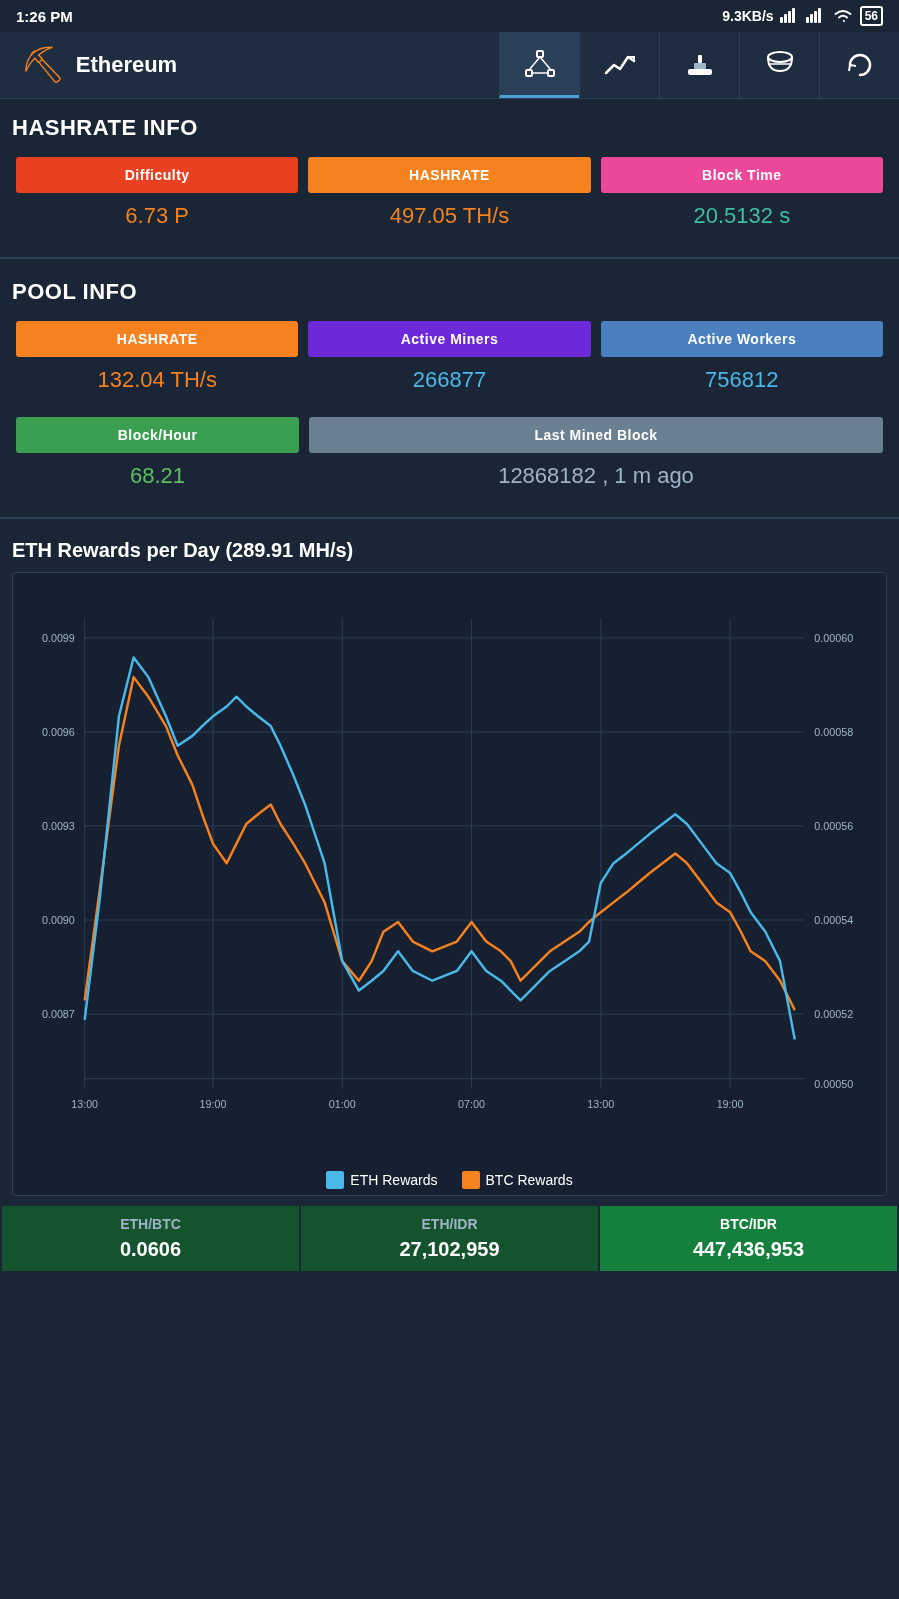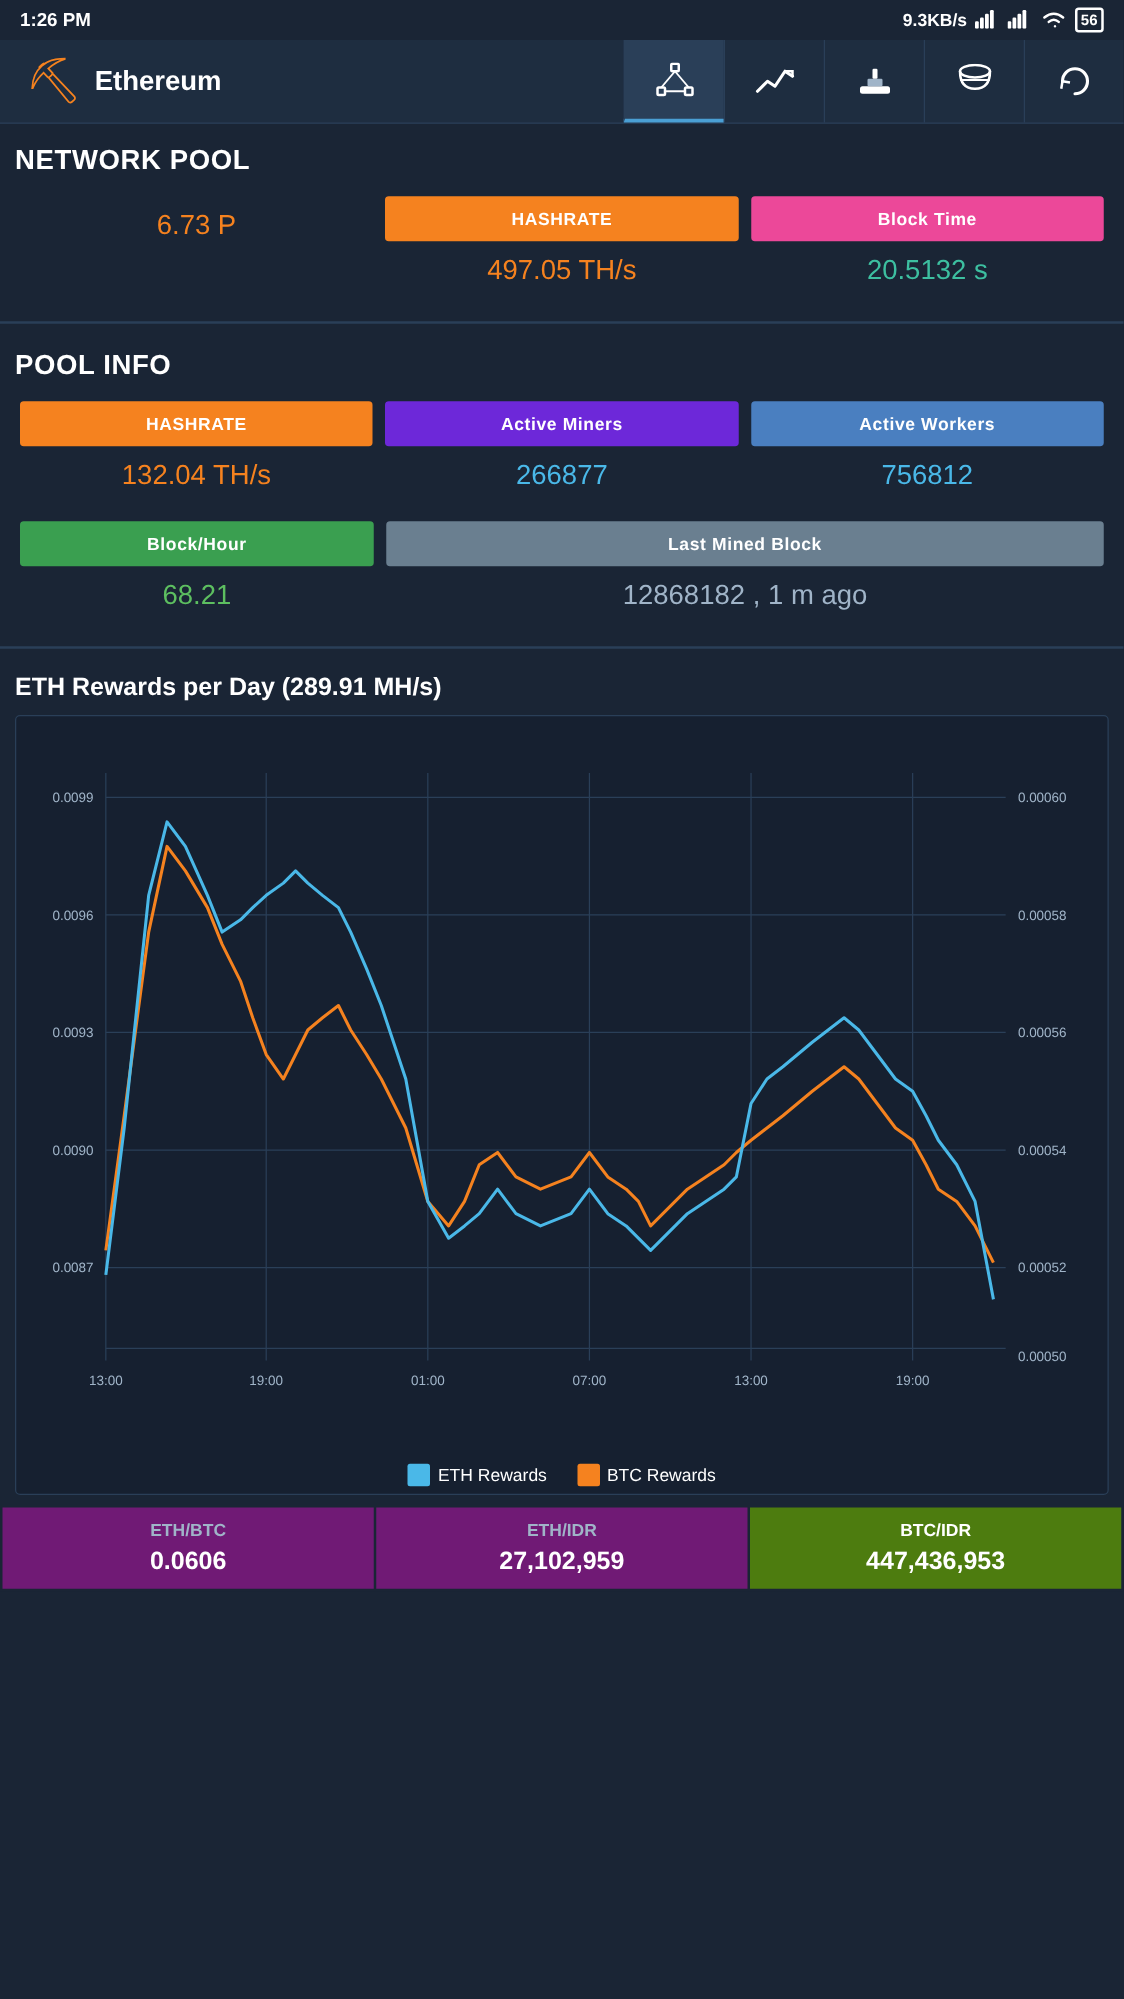--- a/index.html
+++ b/index.html
@@ -198,39 +198,39 @@
 
     
     .price-bar {
       display: grid;
       grid-template-columns: 1fr 1fr 1fr;
       gap: 2px;
       background: #1a2535;
       padding: 2px;
     }
     .price-cell {
-      background: #701a75;
+      background: #14532d;
       display: flex;
       flex-direction: column;
       align-items: center;
       padding: 10px 4px;
     }
     .price-label {
       font-size: 14px;
       color: #a0b4c8;
       font-weight: bold;
       margin-bottom: 6px;
     }
     .price-value {
       font-size: 20px;
       font-weight: bold;
       color: white;
     }
     .price-cell.highlight {
-      background: #4d7c0f;
+      background: #15803d;
     }
     .price-cell.highlight .price-label,
     .price-cell.highlight .price-value {
       color: white;
     }
 
     
     .y-axis-label {
       font-size: 11px;
       fill: #a0b4c8;
@@ -319,23 +319,24 @@
     <div class="nav-tab">
       <svg width="32" height="28" viewBox="0 0 32 28" fill="none">
         <path d="M6 14 A10 10 0 1 1 16 24" stroke="white" stroke-width="2.5" fill="none" stroke-linecap="round"></path>
         <polyline points="5,20 6,14 12,15" stroke="white" stroke-width="2" fill="none" stroke-linejoin="round"></polyline>
       </svg>
     </div>
   </div>
 </div>
 
 <div class="section">
-  <div class="section-title">NETWORK POOL</div>
+  <div class="section-title">HASHRATE INFO</div>
   <div class="info-grid info-grid-3">
     <div class="info-cell">
+      <div class="info-label label-red">Difficulty</div>
       <div class="info-value val-orange">6.73 P</div>
     </div>
     <div class="info-cell">
       <div class="info-label label-orange">HASHRATE</div>
       <div class="info-value val-orange">497.05 TH/s</div>
     </div>
     <div class="info-cell">
       <div class="info-label label-teal">Block Time</div>
       <div class="info-value val-teal">20.5132 s</div>
     </div>

